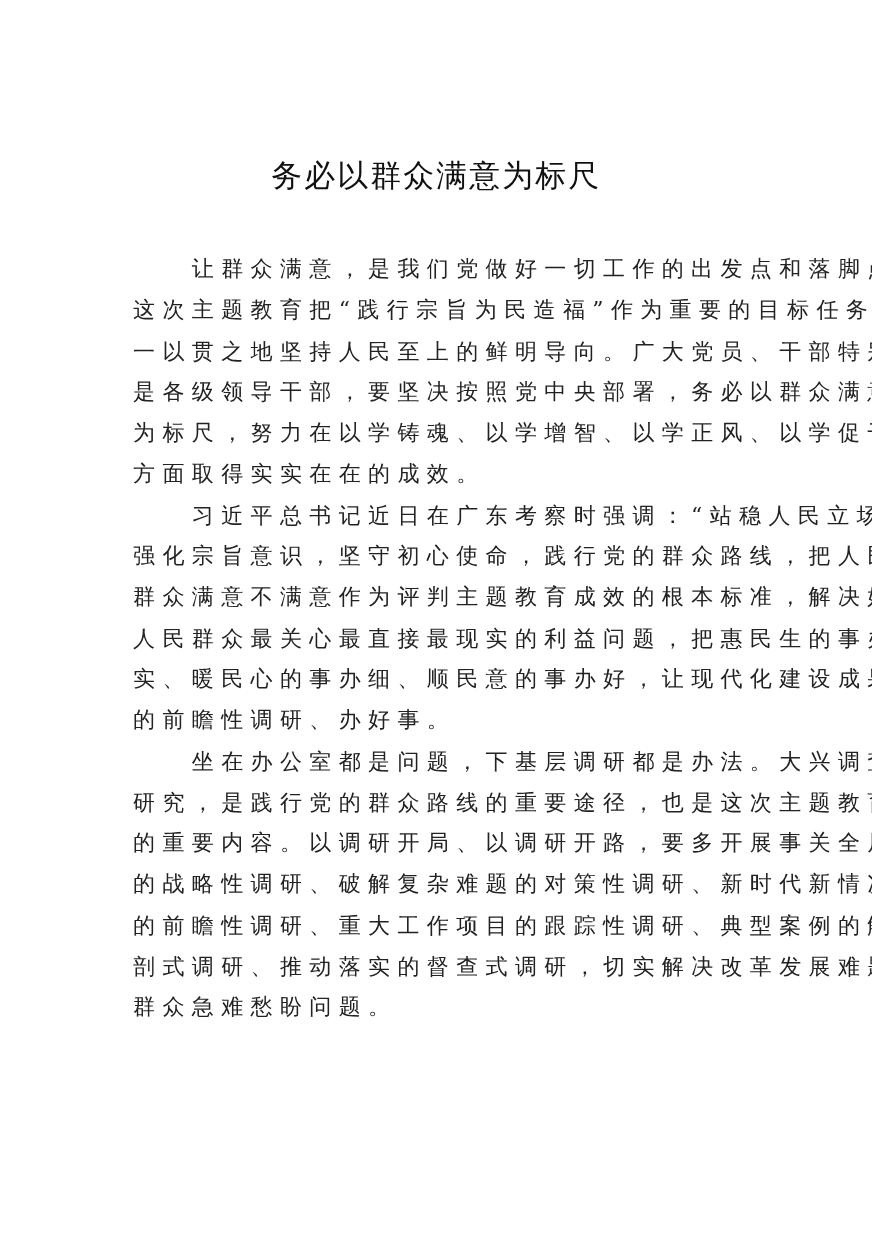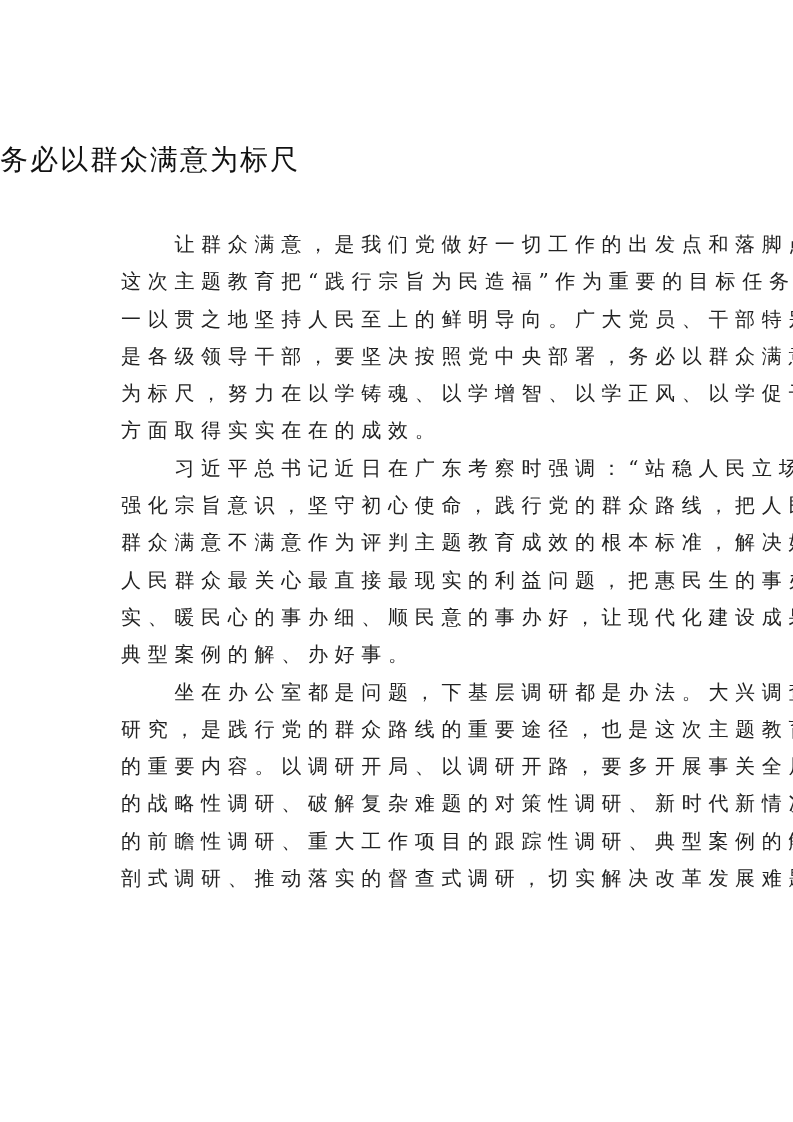--- a/index.html
+++ b/index.html
@@ -20,20 +20,21 @@
       top: 0;
       width: 793px;
       height: 1122px;
       background: #ffffff;
     }
     .title {
       position: absolute;
       left: 0;
       top: 140px;
       width: 793px;
+      text-align: center;
       font-family: "DejaVu Sans", "Liberation Sans", sans-serif;
       font-size: 28px;
       line-height: 40px;
       letter-spacing: 2px;
       color: #111111;
       margin: 0;
       font-weight: normal;
     }
     .body-text {
       position: absolute;
@@ -72,26 +73,27 @@
       <span class="line">为标尺，努力在以学铸魂、以学增智、以学正风、以学促干</span>
       <span class="line">方面取得实实在在的成效。</span>
     </div>
 
     <div class="paragraph">
       <span class="line indent">习近平总书记近日在广东考察时强调：“站稳人民立场，</span>
       <span class="line">强化宗旨意识，坚守初心使命，践行党的群众路线，把人民</span>
       <span class="line">群众满意不满意作为评判主题教育成效的根本标准，解决好</span>
       <span class="line">人民群众最关心最直接最现实的利益问题，把惠民生的事办</span>
       <span class="line">实、暖民心的事办细、顺民意的事办好，让现代化建设成果</span>
-      <span class="line">典型案例的解、办好事。</span>
+      <span class="line">的前瞻性调研、办好事。</span>
     </div>
 
     <div class="paragraph">
       <span class="line indent">坐在办公室都是问题，下基层调研都是办法。大兴调查</span>
       <span class="line">研究，是践行党的群众路线的重要途径，也是这次主题教育</span>
       <span class="line">的重要内容。以调研开局、以调研开路，要多开展事关全局</span>
       <span class="line">的战略性调研、破解复杂难题的对策性调研、新时代新情况</span>
       <span class="line">的前瞻性调研、重大工作项目的跟踪性调研、典型案例的解</span>
       <span class="line">剖式调研、推动落实的督查式调研，切实解决改革发展难题、</span>
+      <span class="line">群众急难愁盼问题。</span>
     </div>
 
   </div>
 </div>
 
 </body></html>

